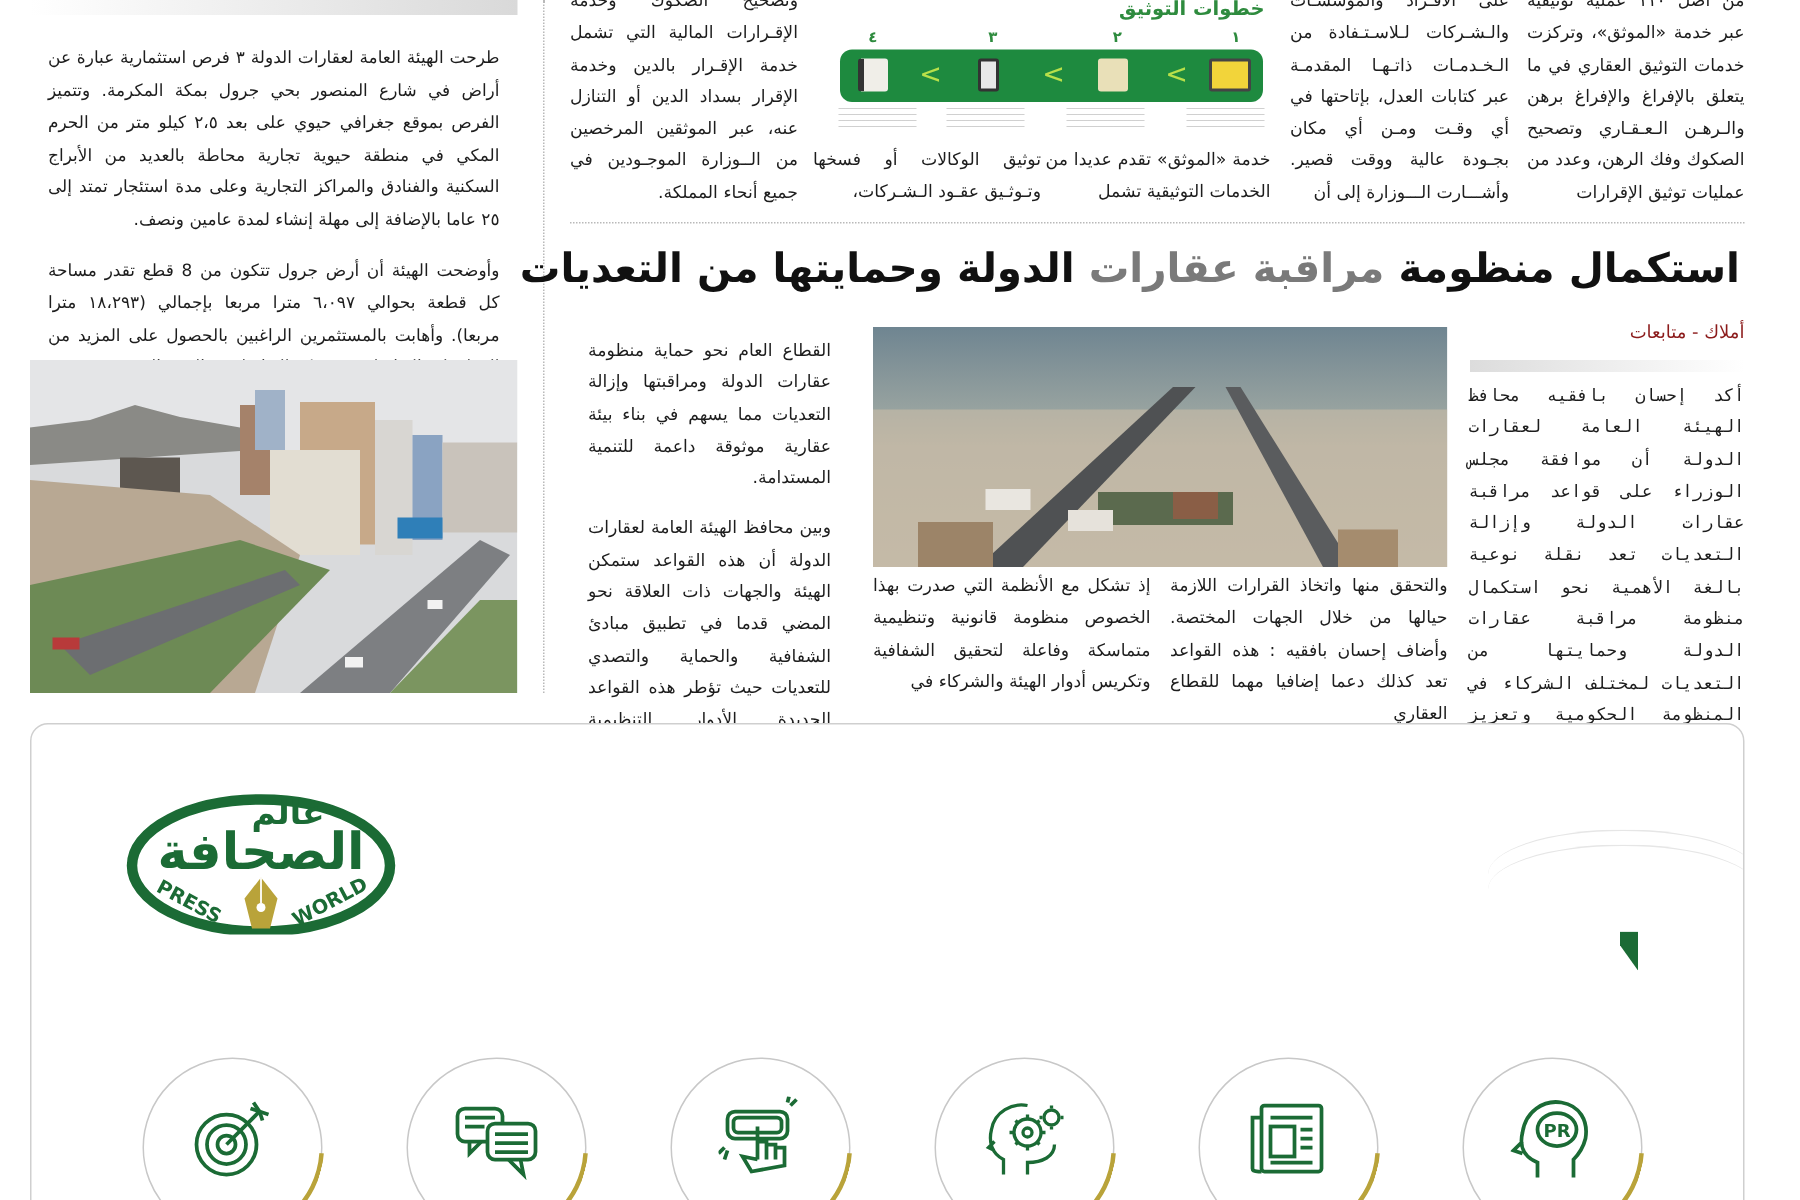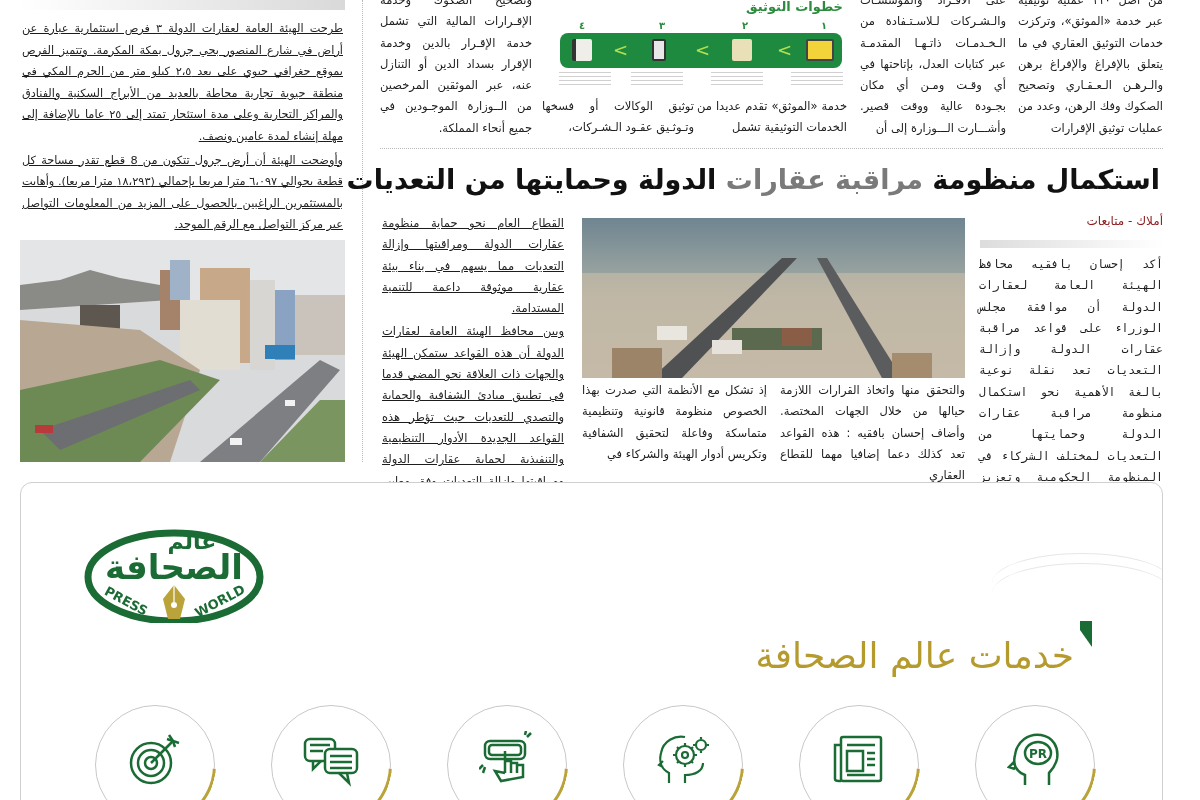--- a/index.html
+++ b/index.html
@@ -4,21 +4,21 @@
 <style>
   * { box-sizing: border-box; margin: 0; padding: 0; }
   html, body { width: 1200px; height: 800px; overflow: hidden; background: #ffffff; }
   body { font-family: "DejaVu Sans", sans-serif; color: #1a1a1a; position: relative; }
   .abs { position: absolute; }
   .col {
     direction: rtl; text-align: justify; text-align-last: right;
     font-size: 11.5px; line-height: 21.3px; color: #1d1d1d;
     font-family: "DejaVu Sans", sans-serif;
   }
-  .col p { margin: 2px; text-decoration: underline; }
+  .col p { margin: 12px; }
   .dotted-v { border-left: 1px dotted #b9b9b9; }
   .dotted-h { border-top: 1px dotted #b9b9b9; }
 
   
   #topleft-bar { left: 20px; top: 0; width: 325px; height: 10px; background: linear-gradient(to left, #d9d9d9, #ffffff); }
   #topleft-text { left: 20px; top: 16px; width: 325px; font-size: 11.3px; line-height: 21.6px; }
 
   
   #photo-makkah { left: 20px; top: 240px; width: 325px; height: 222px; overflow: hidden; }
 
@@ -187,21 +187,20 @@
       <text x="90" y="60" font-family="DejaVu Sans, sans-serif" font-size="34" font-weight="bold" fill="#1b6b35" text-anchor="middle" direction="rtl">الصحافة</text>
       <text x="40" y="86" font-family="DejaVu Sans, sans-serif" font-size="13" font-weight="bold" fill="#1b6b35" text-anchor="middle" transform="rotate(28 40 86)">PRESS</text>
       <text x="138" y="86" font-family="DejaVu Sans, sans-serif" font-size="13" font-weight="bold" fill="#1b6b35" text-anchor="middle" transform="rotate(-28 138 86)">WORLD</text>
       <path d="M90 66 L101 80 L96 100 L84 100 L79 80 Z" fill="#b9a33a"></path>
       <circle cx="90" cy="86" r="3" fill="#ffffff"></circle>
       <line x1="90" y1="66" x2="90" y2="83" stroke="#ffffff" stroke-width="1.2"></line>
     </svg>
   </div>
 
   <div id="services-flag"></div>
-  <div id="services-title">خدمات عالم الصحافة</div>
 
   <div class="svc" style="left:74px;">
     <div class="svc-ring"></div>
     <div class="svc-arc"></div>
     <svg class="svc-icon" viewBox="0 0 56 56">
       <g fill="none" stroke="#1b6b35" stroke-width="2.5">
         <circle cx="24" cy="32" r="20"></circle>
           <circle cx="24" cy="32" r="13"></circle>
           <circle cx="24" cy="32" r="6"></circle>
         <line x1="24" y1="32" x2="46" y2="10"></line>

